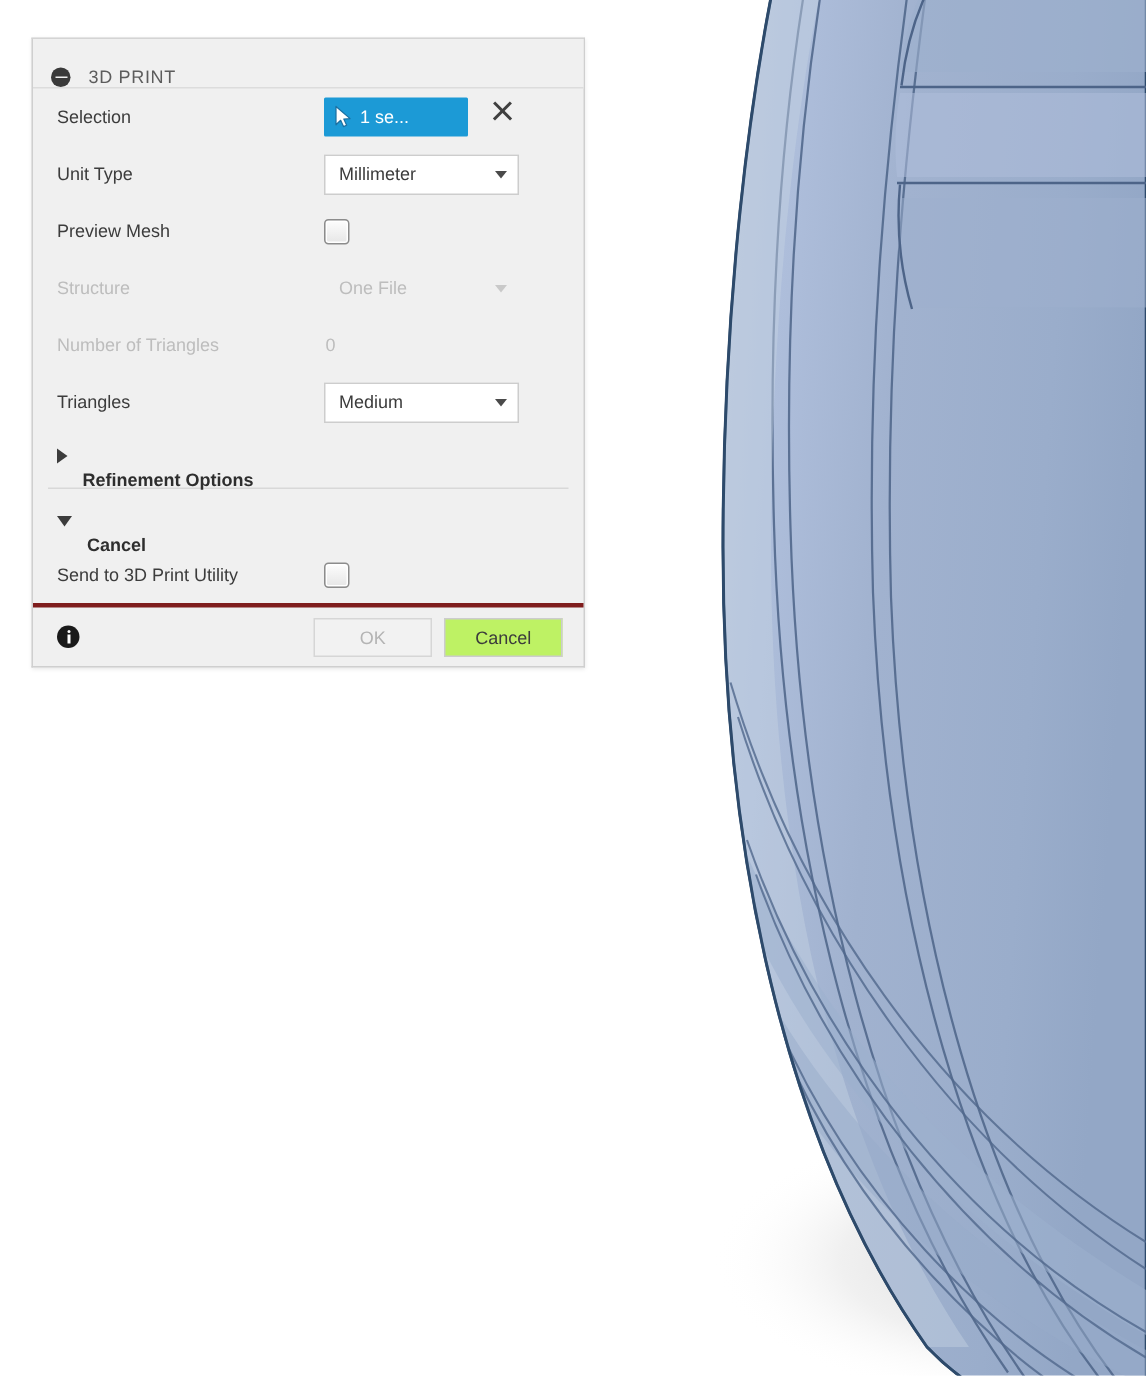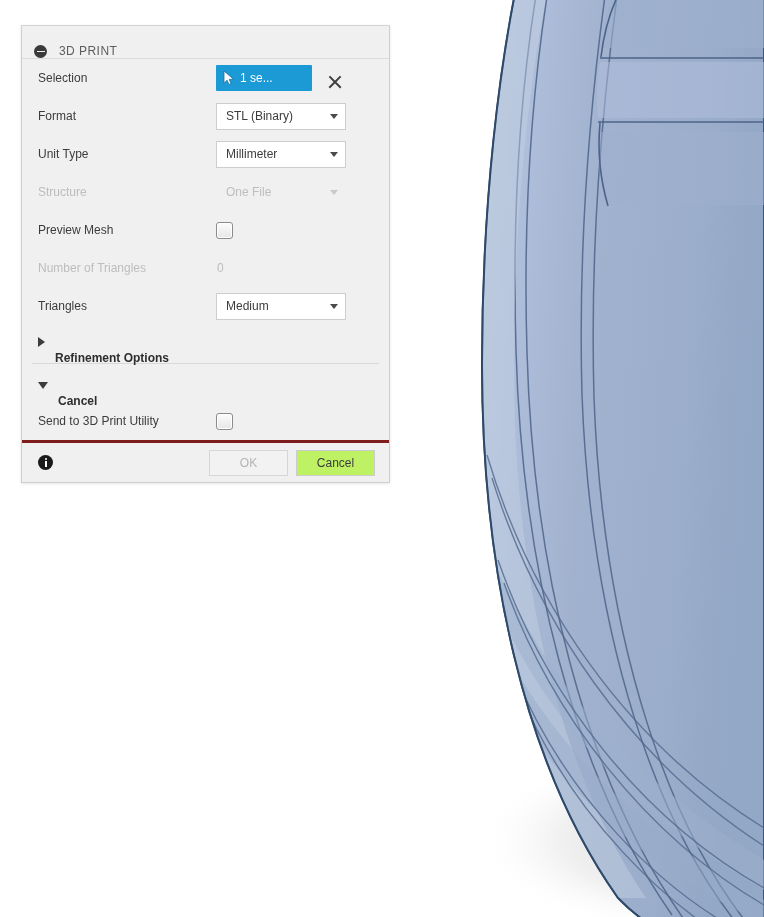--- a/index.html
+++ b/index.html
@@ -89,21 +89,21 @@
     font-size: 12px;
     color: #3c3c3c;
     white-space: nowrap;
   }
   .row.disabled .row-label,
   .row.disabled .static-value { color: #bdbdbd; }
 
   .row-control {
     flex: 1 1 auto;
     display: flex;
-    align-items: flex-end;
+    align-items: flex-start;
   }
 
   
   .sel-button {
     width: 96px;
     height: 26px;
     background: #1c9ad6;
     border: none;
     border-radius: 1px;
     display: flex;
@@ -404,54 +404,45 @@
       <span class="sel-button">
         <svg class="cursor-glyph" viewBox="0 0 14 16">
           <path d="M2,1 L2,13.2 L5.1,10.2 L7.0,14.4 L9.1,13.5 L7.2,9.4 L11.4,9.1 Z" fill="#ffffff" stroke="#1c6fa0" stroke-width="0.8" stroke-linejoin="round"></path>
         </svg>
         <span class="sel-text">1 se...</span>
       </span>
       <span class="clear-x"></span>
     </span>
   </div>
 
-  <div class="row">
-    <span class="row-label">Format</span>
-    <span class="row-control">
-      <span class="dropdown">
-        <span class="dd-value">STL (Binary)</span>
-        <span class="caret"></span>
-      </span>
-    </span>
-  </div>
 
   <div class="row">
     <span class="row-label">Unit Type</span>
     <span class="row-control">
       <span class="dropdown">
         <span class="dd-value">Millimeter</span>
         <span class="caret"></span>
       </span>
     </span>
   </div>
 
+  <div class="row">
+    <span class="row-label">Preview Mesh</span>
+    <span class="row-control">
+      <span class="checkbox"></span>
+    </span>
+  </div>
+
   <div class="row disabled">
     <span class="row-label">Structure</span>
     <span class="row-control">
       <span class="dropdown ghost">
         <span class="dd-value">One File</span>
         <span class="caret"></span>
       </span>
-    </span>
-  </div>
-
-  <div class="row">
-    <span class="row-label">Preview Mesh</span>
-    <span class="row-control">
-      <span class="checkbox"></span>
     </span>
   </div>
 
   <div class="row disabled">
     <span class="row-label">Number of Triangles</span>
     <span class="row-control">
       <span class="static-value">0</span>
     </span>
   </div>
 

